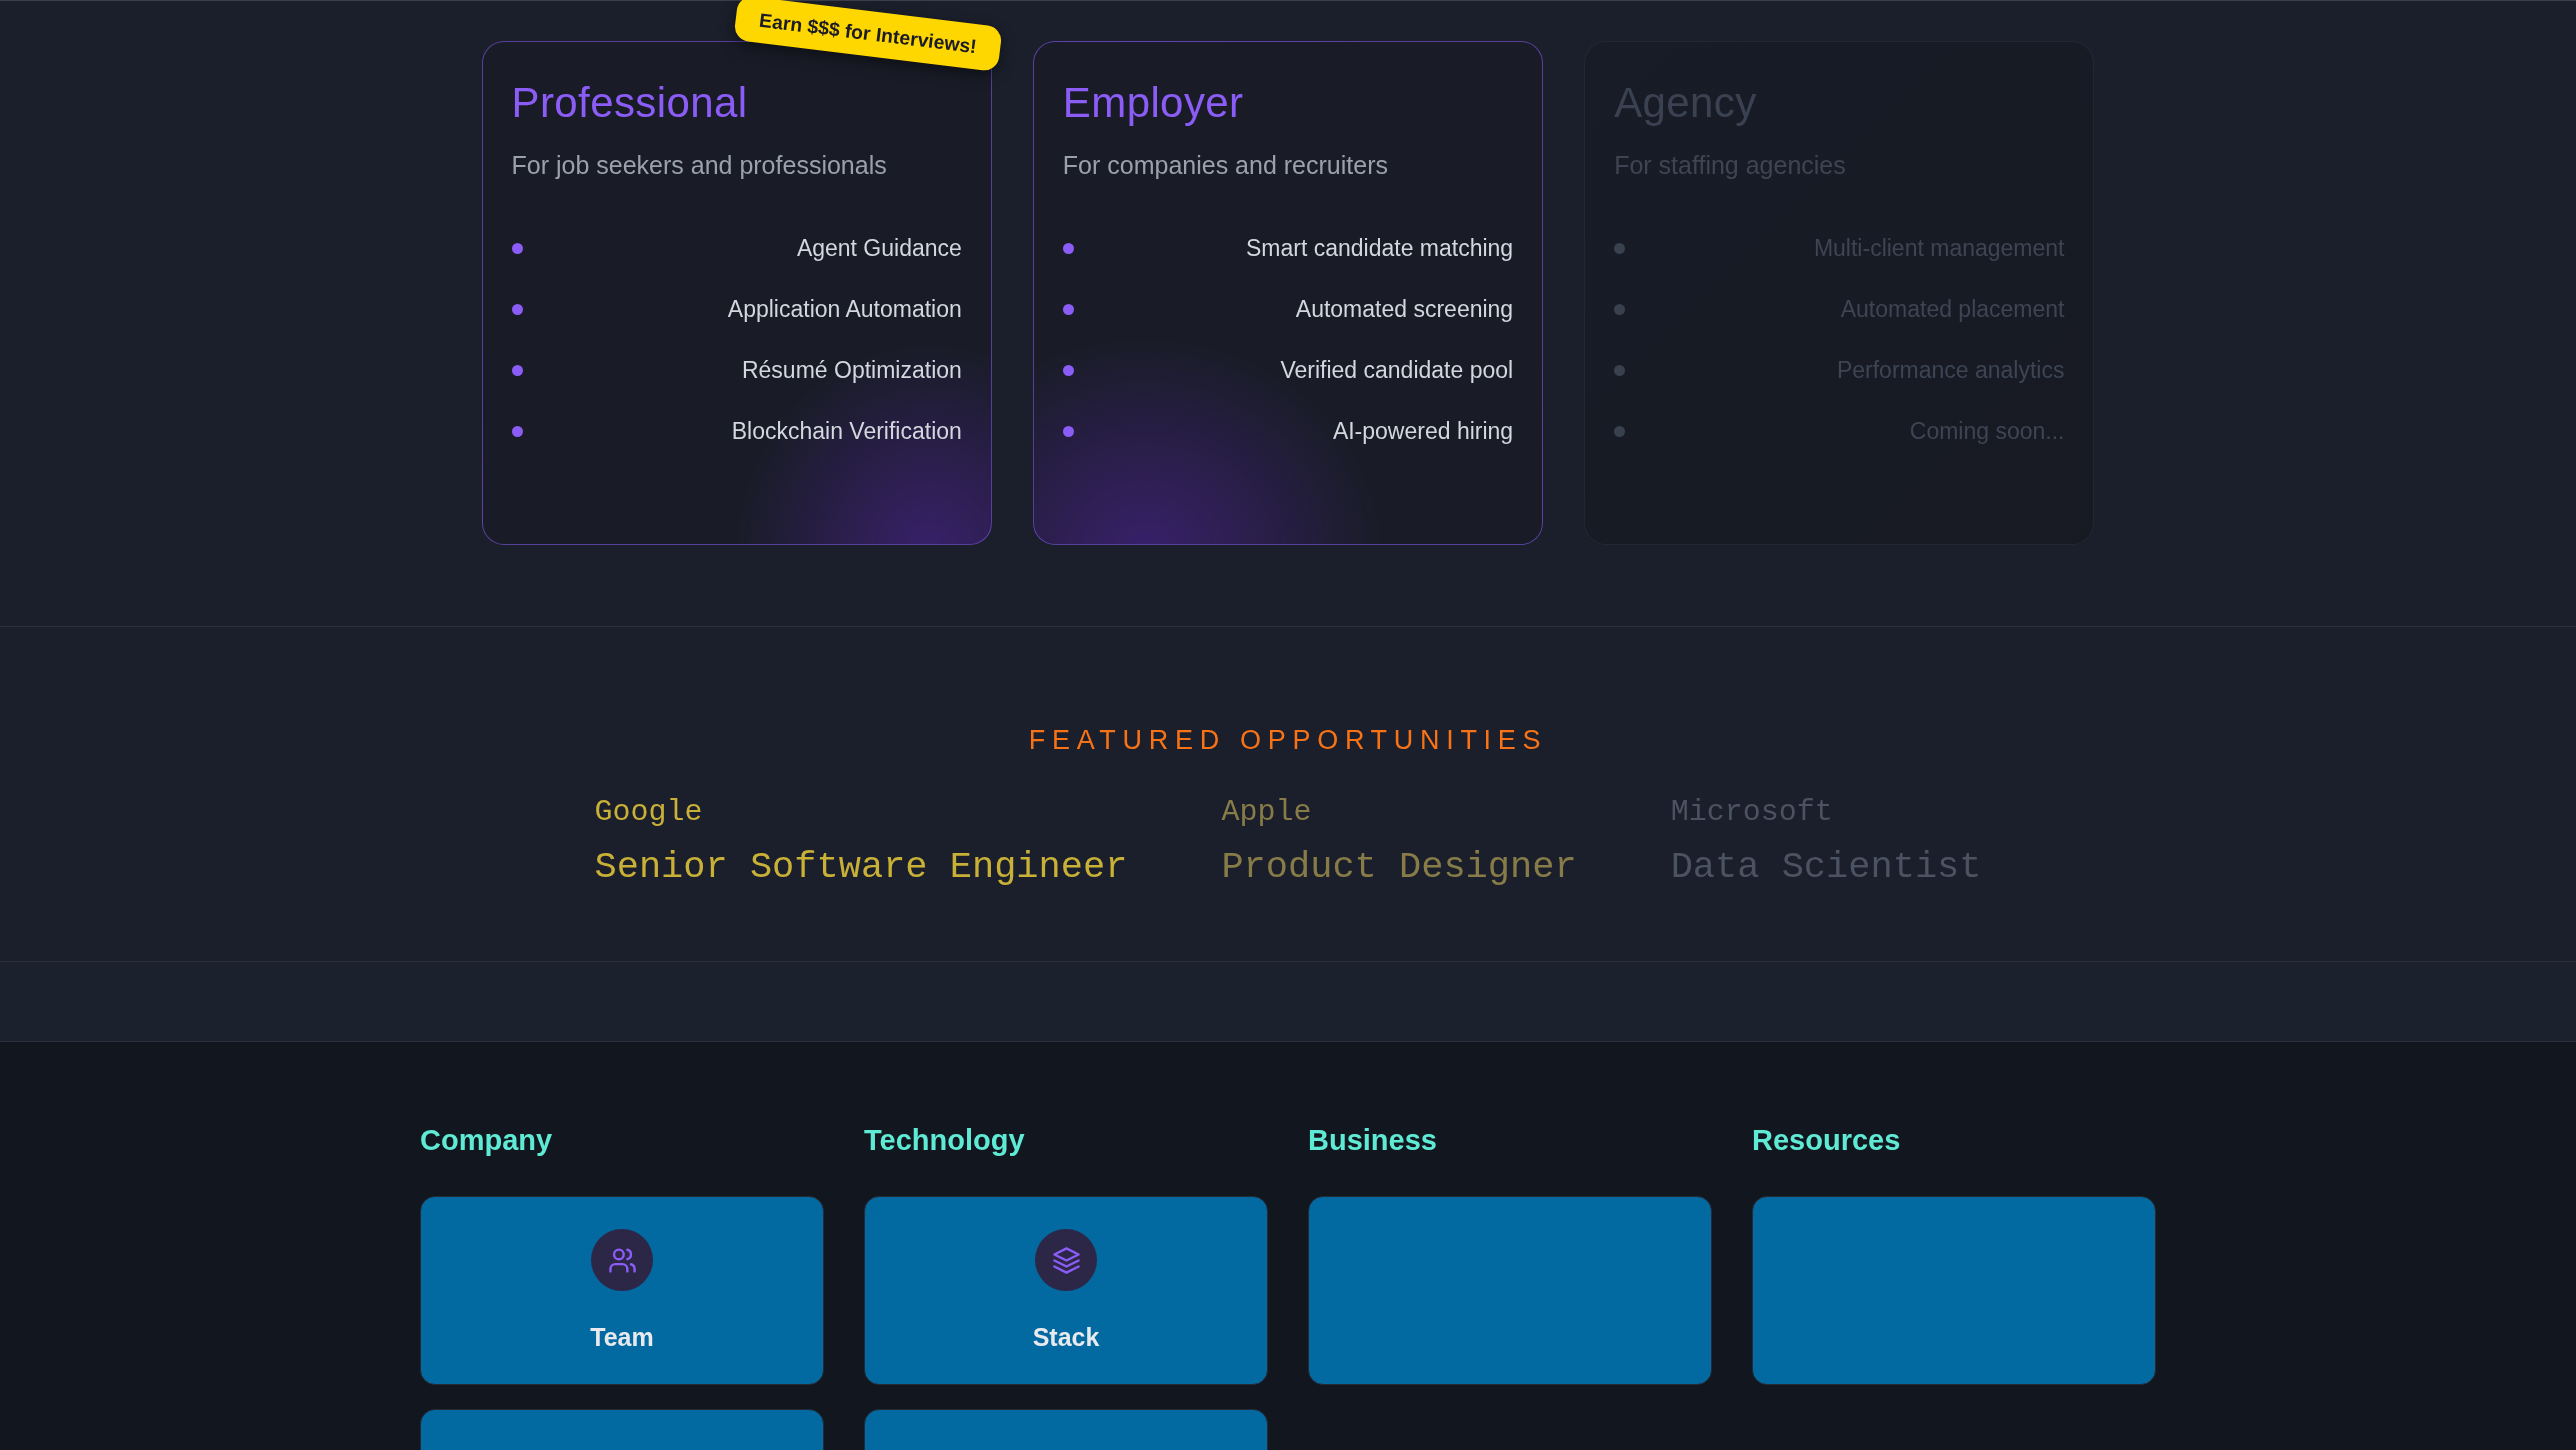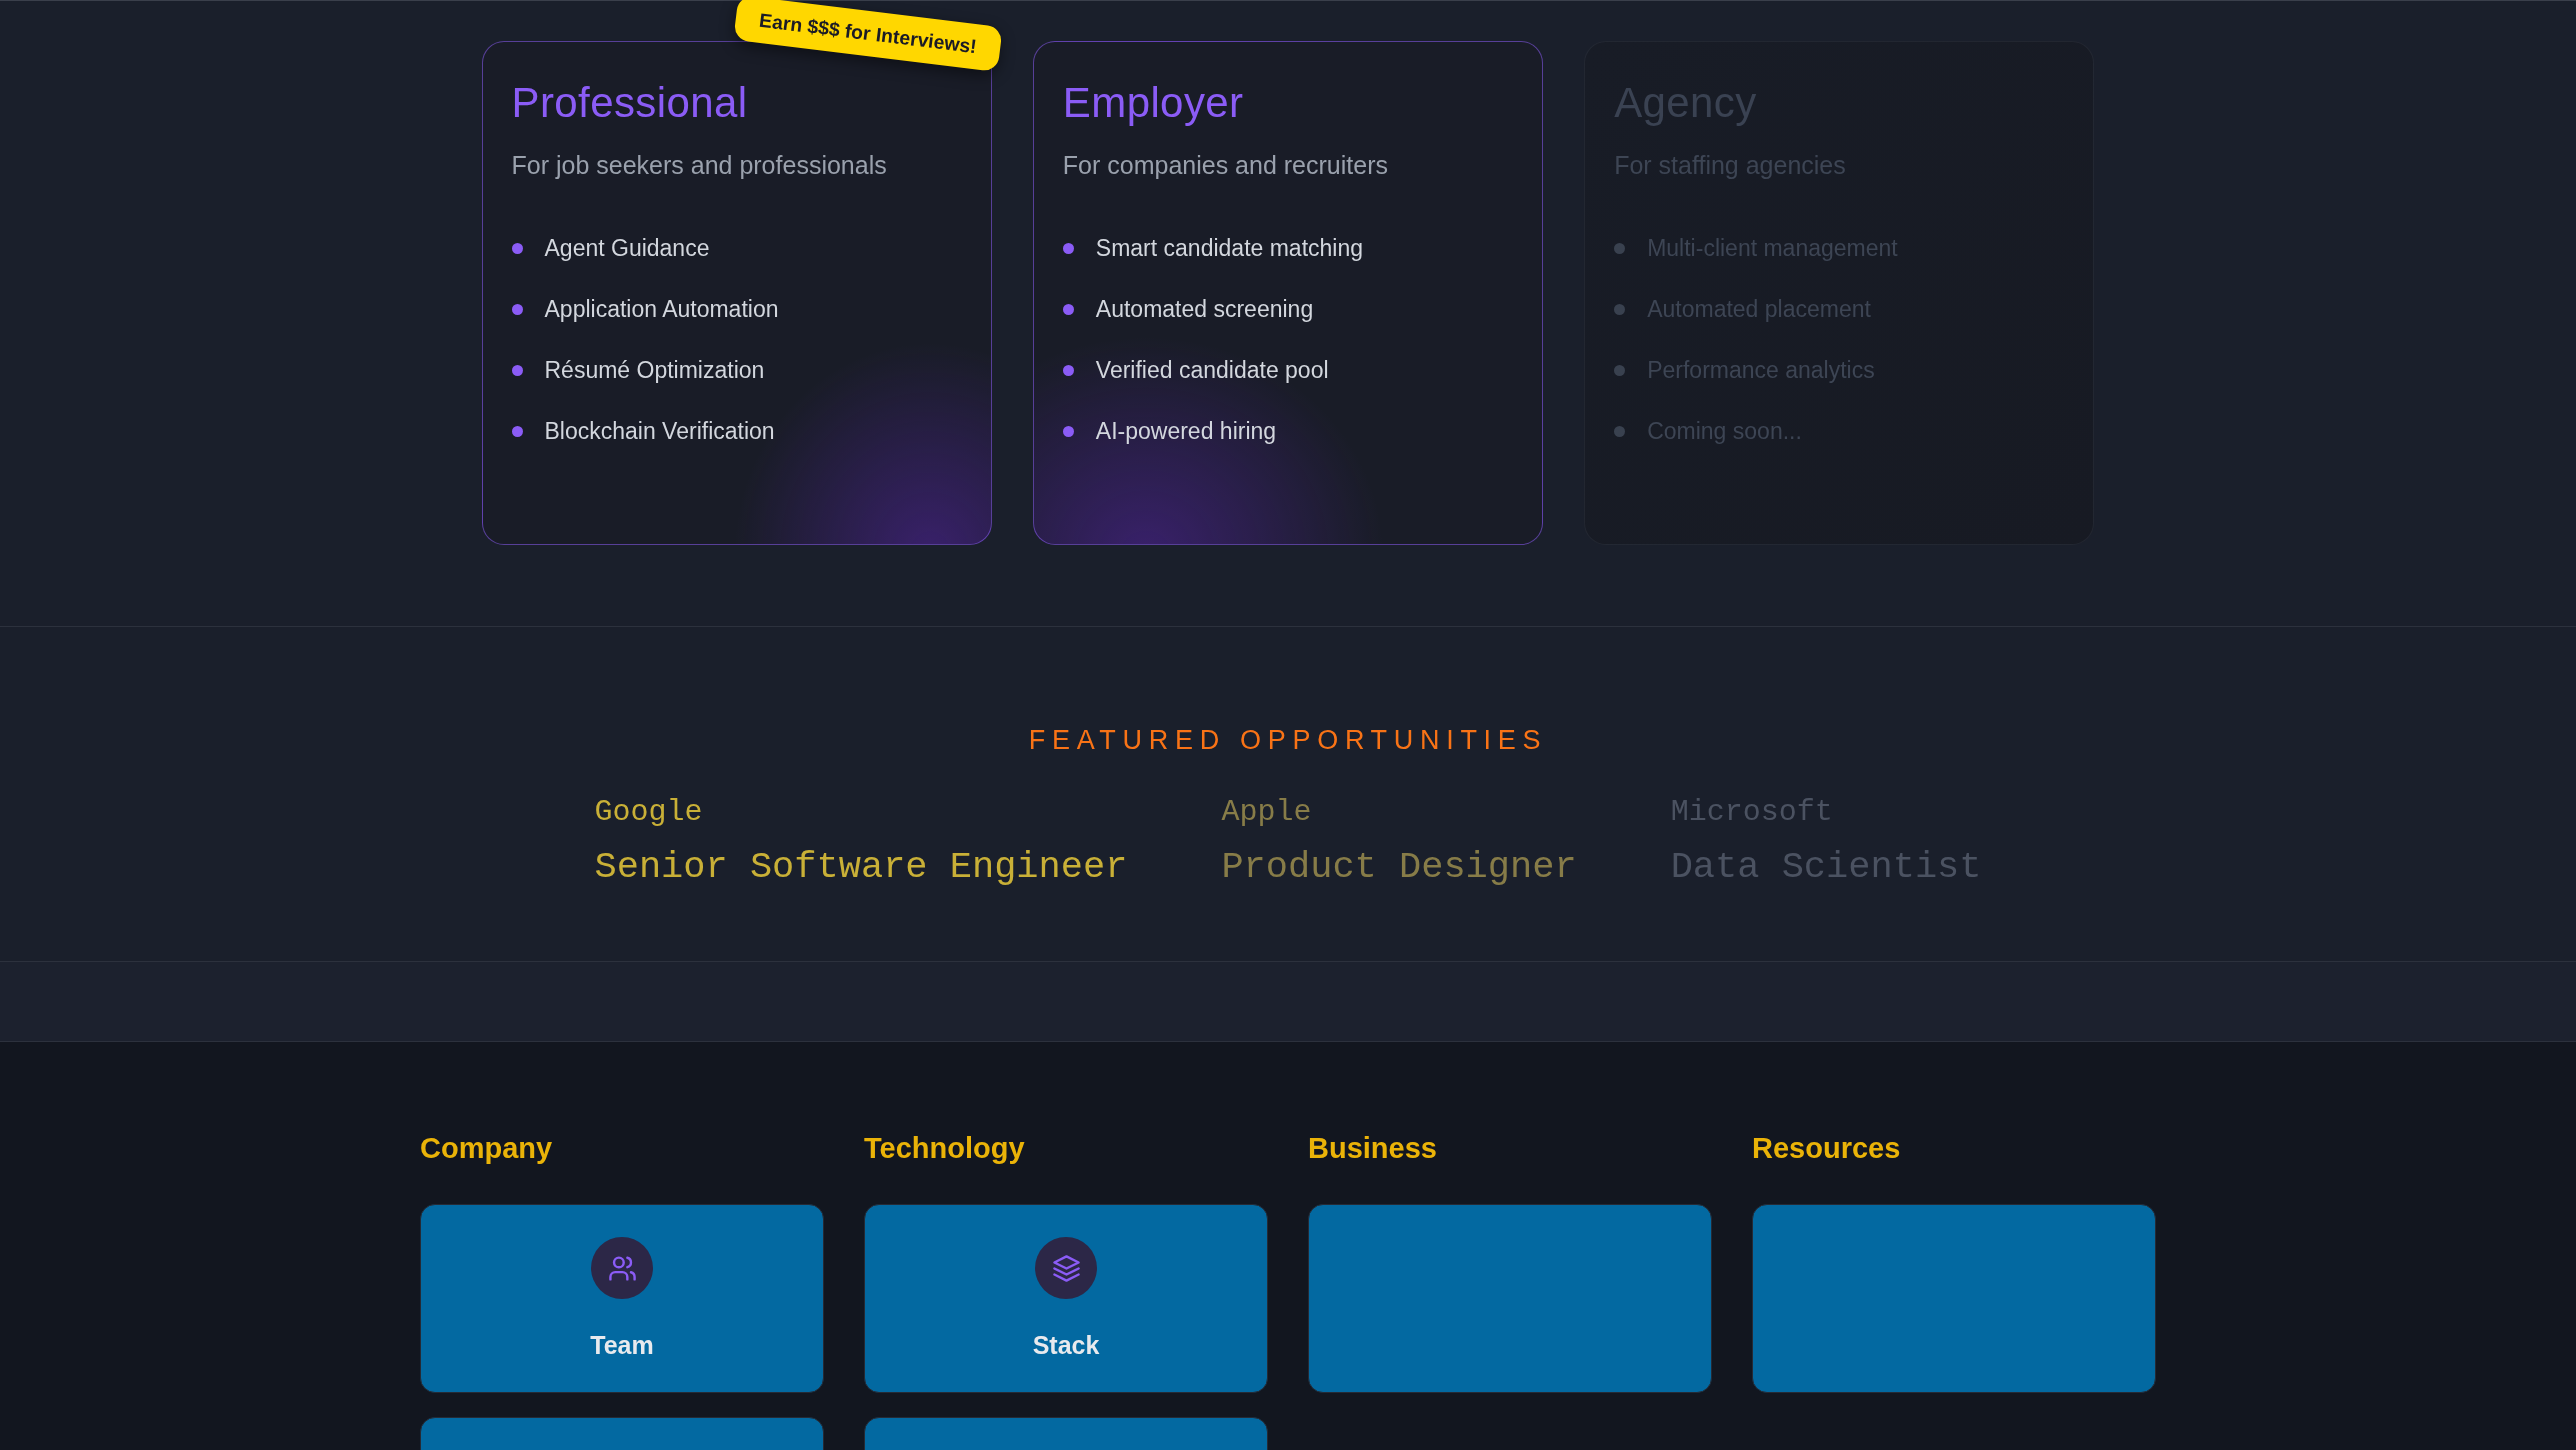--- a/index.html
+++ b/index.html
@@ -48,23 +48,23 @@
     color: #8b5cf6; letter-spacing: 0.4px;
   }
   .plan-card.disabled .plan-title { color: #3a4252; }
   .plan-desc {
     margin: 0 0 56px;
     font-size: 25px; color: #9aa1ad;
   }
   .plan-card.disabled .plan-desc { color: #3d4554; }
   .feature-list { list-style: none; margin: 0; padding: 0; }
   .feature-item {
-    display: flex; align-items: center; gap: 22px;
+    display: flex; align-items: center; gap: 40px;
     font-size: 23px; color: #d3d7de;
-    margin-bottom: 36px; line-height: 25px;
+    margin-bottom: 36px; line-height: 25px; justify-content: space-between;
   }
   .plan-card.disabled .feature-item { color: #3d4554; }
   .bullet {
     width: 11px; height: 11px; border-radius: 50%;
     background: #8b5cf6; flex: 0 0 auto;
   }
   .plan-card.disabled .bullet { background: #39414f; }
 
   .promo-badge {
     position: absolute;
@@ -117,23 +117,23 @@
     background: #12161f;
     padding-top: 82px;
   }
   .footer-grid {
     width: 1736px; margin: 0 auto;
     display: grid;
     grid-template-columns: repeat(4, 1fr);
     gap: 40px;
   }
   .footer-heading {
-    margin: 8px 0 39px;
+    margin: 0 0 39px;
     font-size: 29px; font-weight: bold;
-    color: #eab308;
+    color: #5eead4;
   }
   .footer-card {
     background: #0369a1;
     border: 0.8px solid #252a35;
     border-radius: 15px;
     height: 189px;
     display: flex; flex-direction: column;
     align-items: center; justify-content: center;
     gap: 32px;
     margin-bottom: 23.6px;

